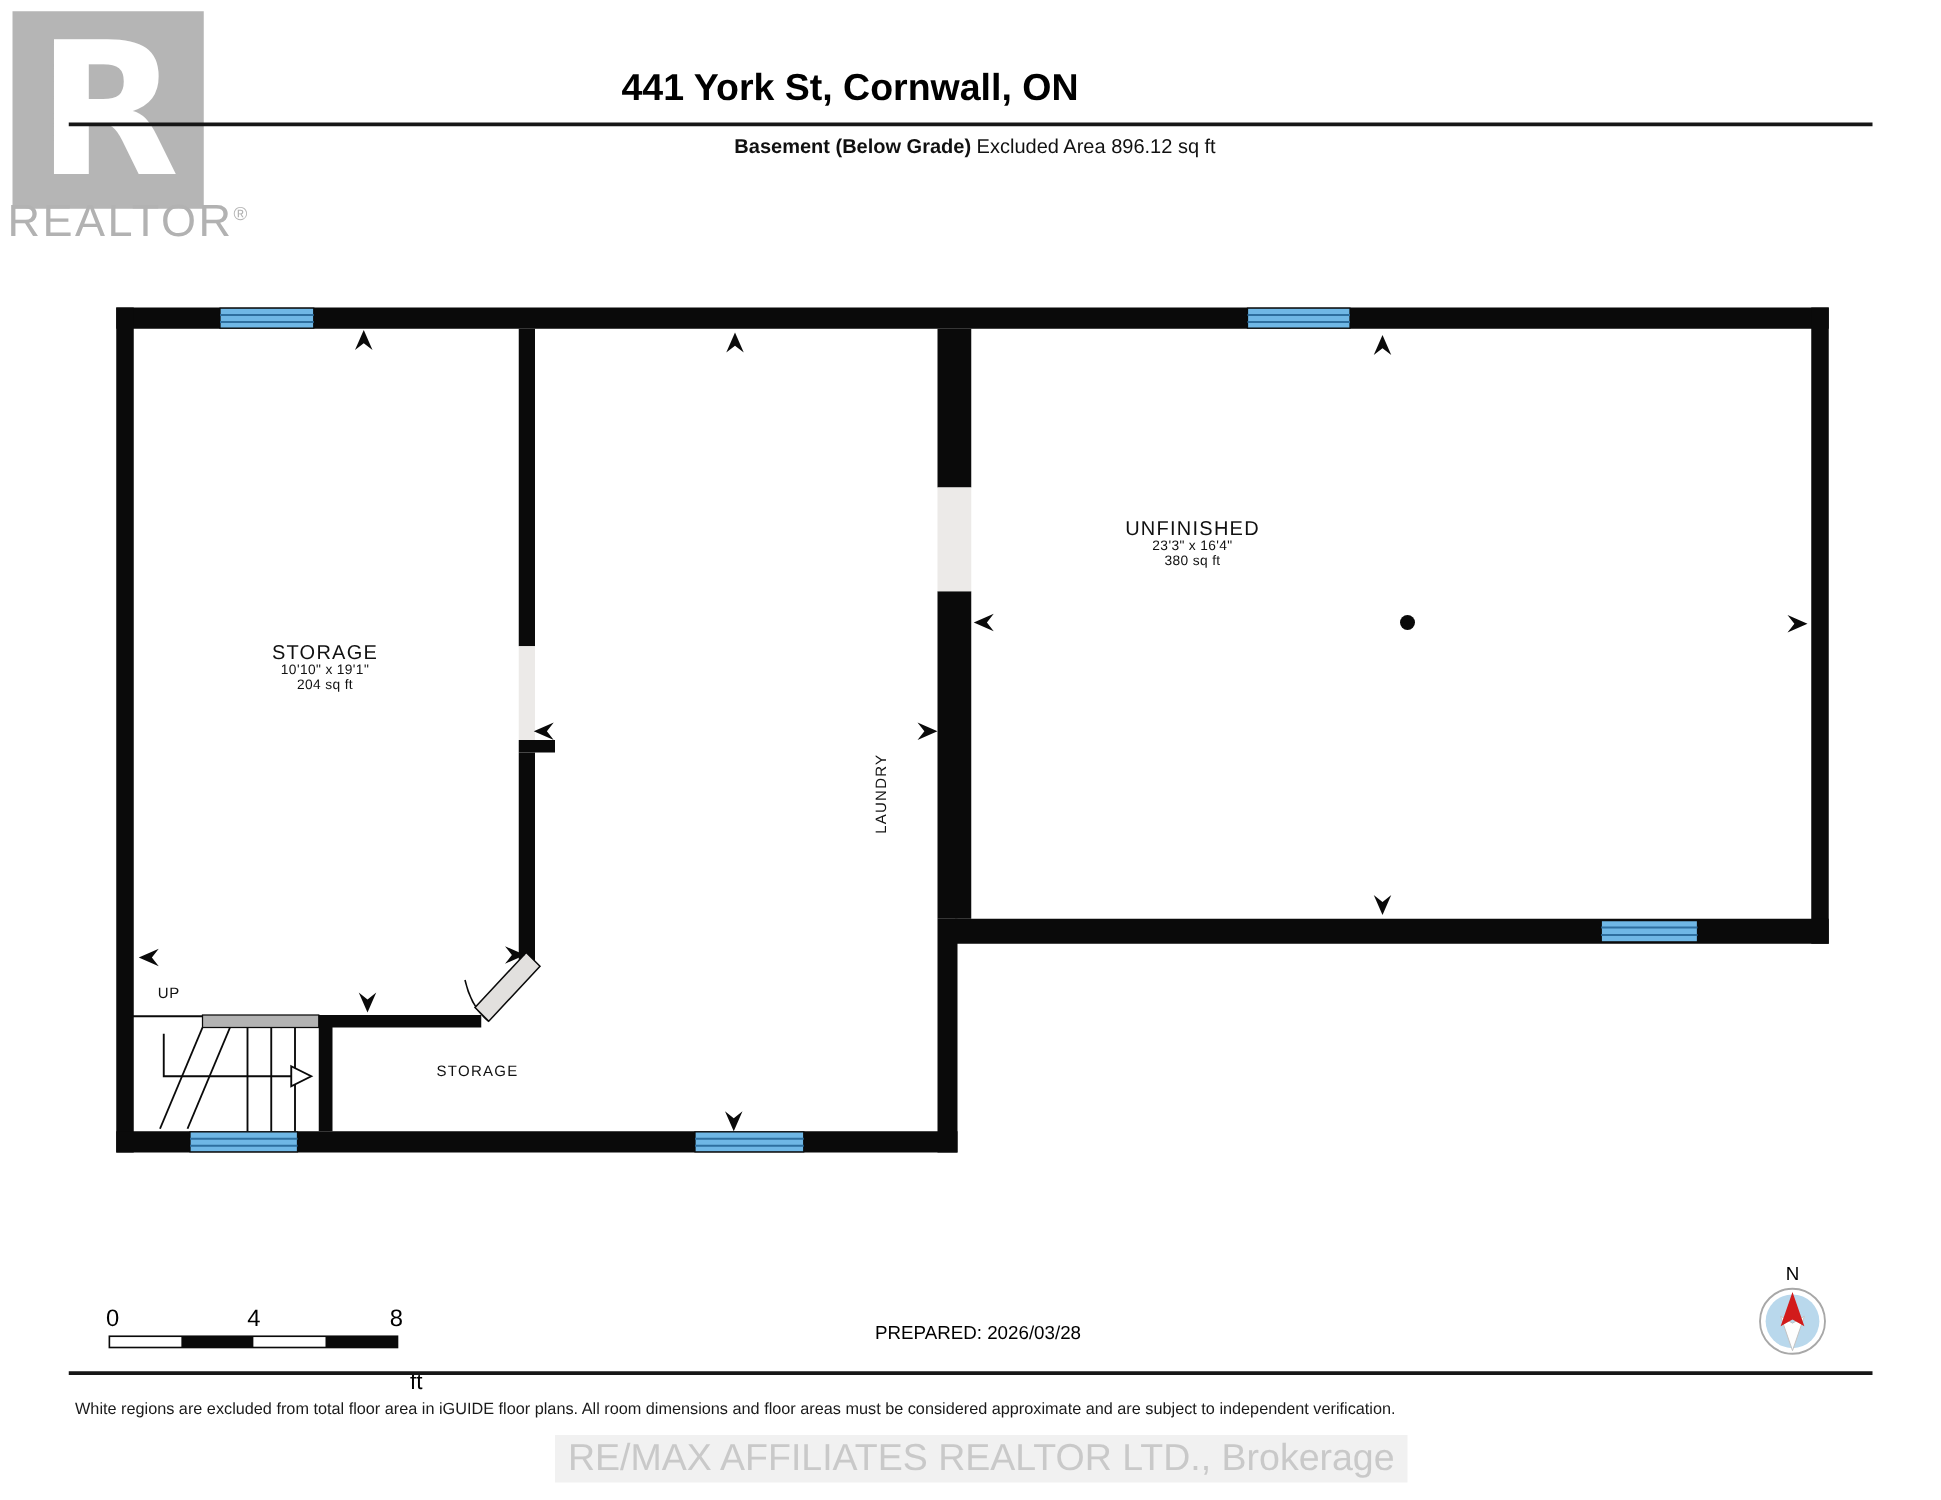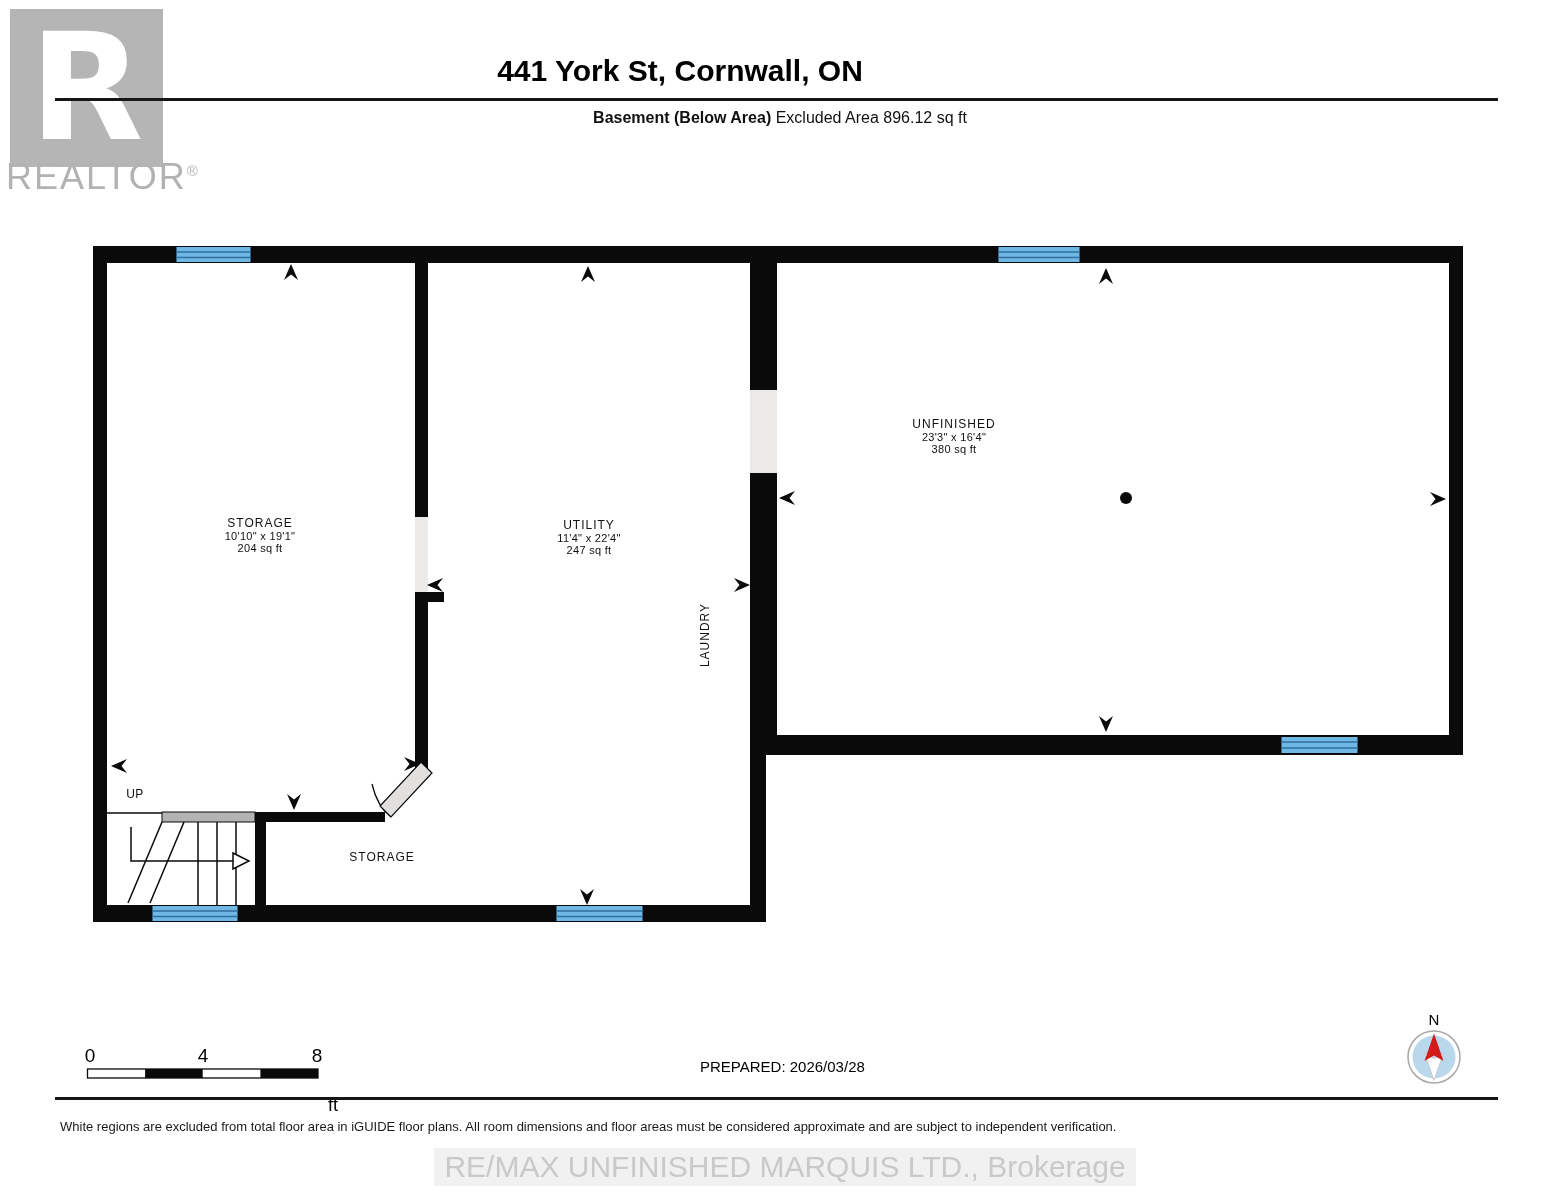--- a/index.html
+++ b/index.html
@@ -18,21 +18,21 @@
     font-weight:400;}
   .logo-word sup{font-size:15px;letter-spacing:0;}
   .page-title{left:0;top:54px;width:1360px;text-align:center;font-size:30px;font-weight:bold;color:#000;}
   .title-rule{left:55px;top:98px;width:1443px;height:3px;background:#161616;}
   .subtitle{left:0;top:109px;width:1560px;text-align:center;font-size:16px;}
   .subtitle .floor{font-weight:bold;}
   .subtitle .excl{font-weight:normal;}
 
   
   .room-label{position:absolute;text-align:center;color:#111;line-height:12.6px;}
-  .room-name{font-size:12px;letter-spacing:1px;}
+  .room-name{font-size:16px;letter-spacing:1px;}
   .room-dims,.room-area{font-size:11px;letter-spacing:0.3px;}
   .single-label{position:absolute;text-align:center;font-size:12px;letter-spacing:1px;color:#111;}
   .v-label{transform:rotate(-90deg);transform-origin:center center;}
 
   
   .tick{position:absolute;width:24px;text-align:center;font-size:19px;color:#000;}
   .unit{position:absolute;font-size:18px;color:#000;margin-top:32px;}
   .prepared{left:700px;top:1058px;font-size:15px;color:#000;}
   .compass-n{left:1421px;top:1011px;width:26px;text-align:center;font-size:15px;color:#000;}
   .footer-rule{left:55px;top:1097px;width:1443px;height:3px;background:#161616;}
@@ -47,21 +47,21 @@
 <div class="page">
 
   <div class="abs logo-box">
     <span class="logo-r">R</span>
   </div>
   <div class="abs logo-word"><span>REALTOR</span><sup>®</sup></div>
 
   <div class="abs page-title">441 York St, Cornwall, ON</div>
   <div class="abs title-rule"></div>
   <div class="abs subtitle">
-    <span class="floor">Basement (Below Area)</span>
+    <span class="floor">Basement (Below Grade)</span>
     <span class="excl">Excluded Area 896.12 sq ft</span>
   </div>
 
   <svg class="abs" style="left:0;top:0;" width="1553" height="1200" viewBox="0 0 1553 1200">
 
     <g fill="#0a0a0a">
       <rect x="93" y="246" width="1370" height="17"></rect>
       <rect x="93" y="246" width="14" height="676"></rect>
       <rect x="93" y="905" width="673" height="17"></rect>
       <rect x="1449" y="246" width="14" height="509"></rect>
@@ -156,25 +156,20 @@
       <polygon points="1434,1033.5 1443.5,1061 1434,1055.5 1424.5,1061" fill="#d21b1b"></polygon>
     </g>
   </svg>
 
   <div class="room-label" style="left:160px;top:517px;width:200px;">
     <div class="room-name">STORAGE</div>
     <div class="room-dims">10'10" x 19'1"</div>
     <div class="room-area">204 sq ft</div>
   </div>
 
-  <div class="room-label" style="left:489px;top:519px;width:200px;">
-    <div class="room-name">UTILITY</div>
-    <div class="room-dims">11'4" x 22'4"</div>
-    <div class="room-area">247 sq ft</div>
-  </div>
 
   <div class="room-label" style="left:854px;top:418px;width:200px;">
     <div class="room-name">UNFINISHED</div>
     <div class="room-dims">23'3" x 16'4"</div>
     <div class="room-area">380 sq ft</div>
   </div>
 
   <div class="single-label v-label" style="left:655px;top:628px;width:100px;">LAUNDRY</div>
 
   <div class="single-label" style="left:332px;top:850px;width:100px;">STORAGE</div>
@@ -185,16 +180,16 @@
   <div class="tick" style="left:191px;top:1045px;">4</div>
   <div class="tick" style="left:305px;top:1045px;">8</div>
   <div class="unit" style="left:328px;top:1063px;">ft</div>
 
   <div class="abs prepared">PREPARED: 2026/03/28</div>
   <div class="abs compass-n">N</div>
 
   <div class="abs footer-rule"></div>
   <div class="abs disclaimer">White regions are excluded from total floor area in iGUIDE floor plans. All room dimensions and floor areas must be considered approximate and are subject to independent verification.</div>
   <div class="abs watermark">
-    <span>RE/MAX UNFINISHED MARQUIS LTD., Brokerage</span>
+    <span>RE/MAX AFFILIATES REALTOR LTD., Brokerage</span>
   </div>
 
 </div>
 
 </body></html>

